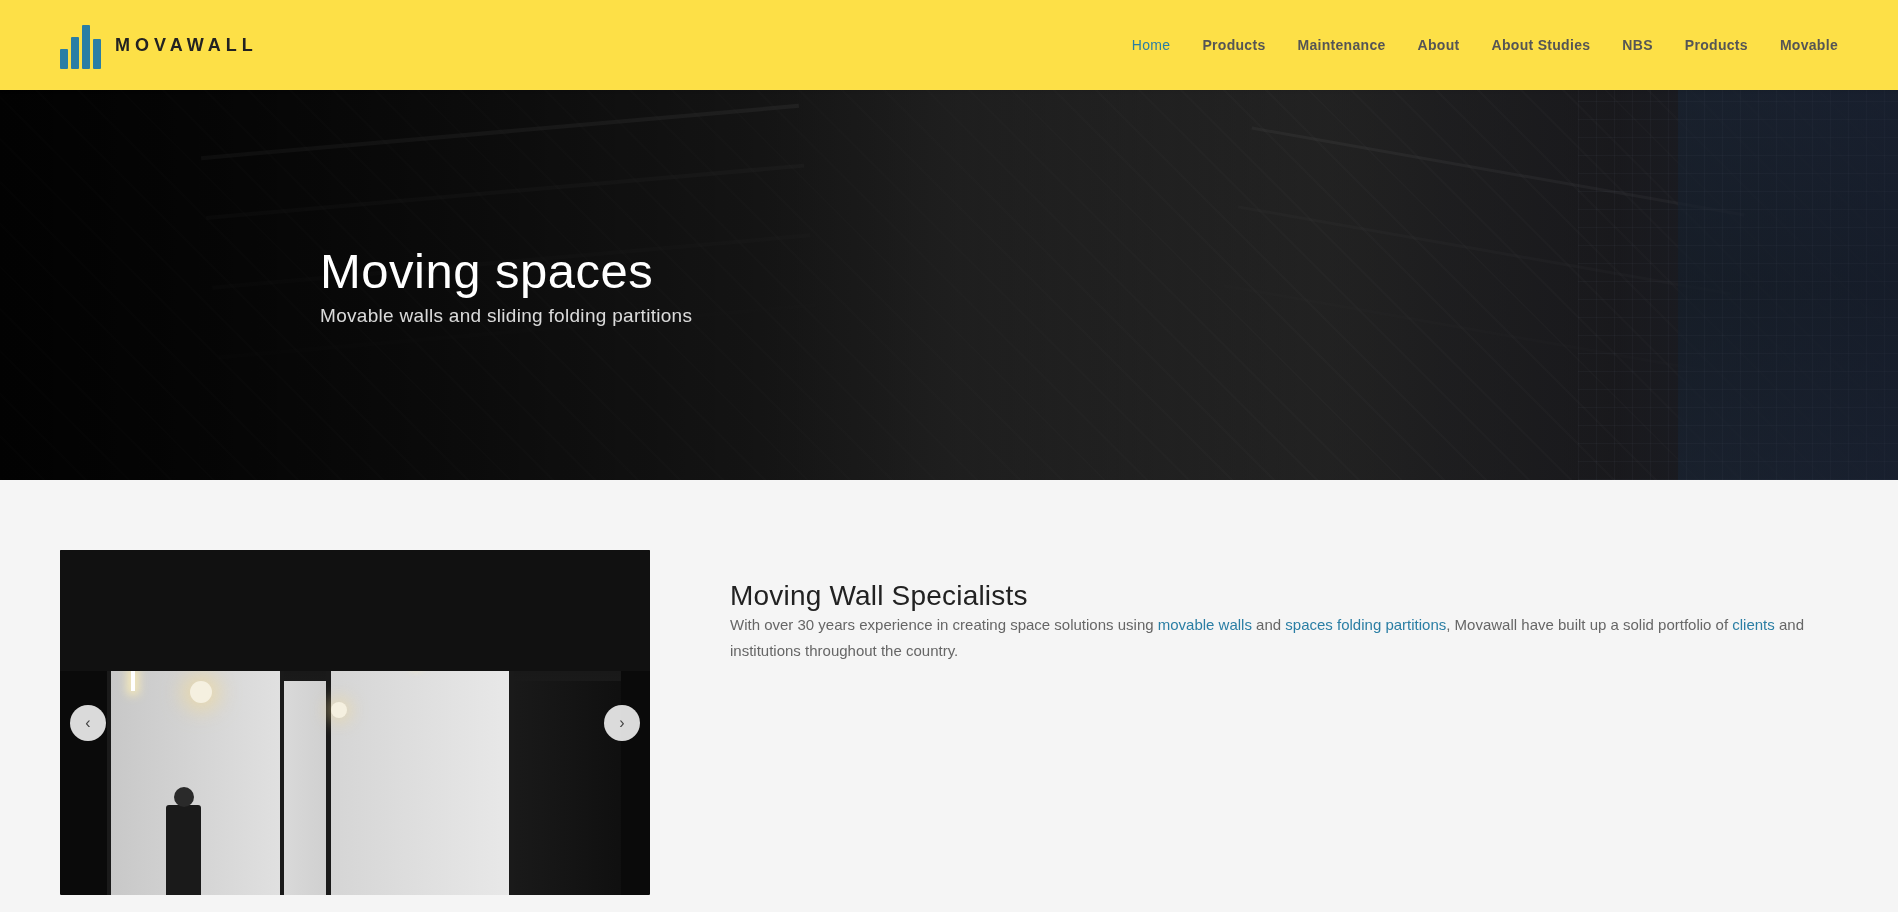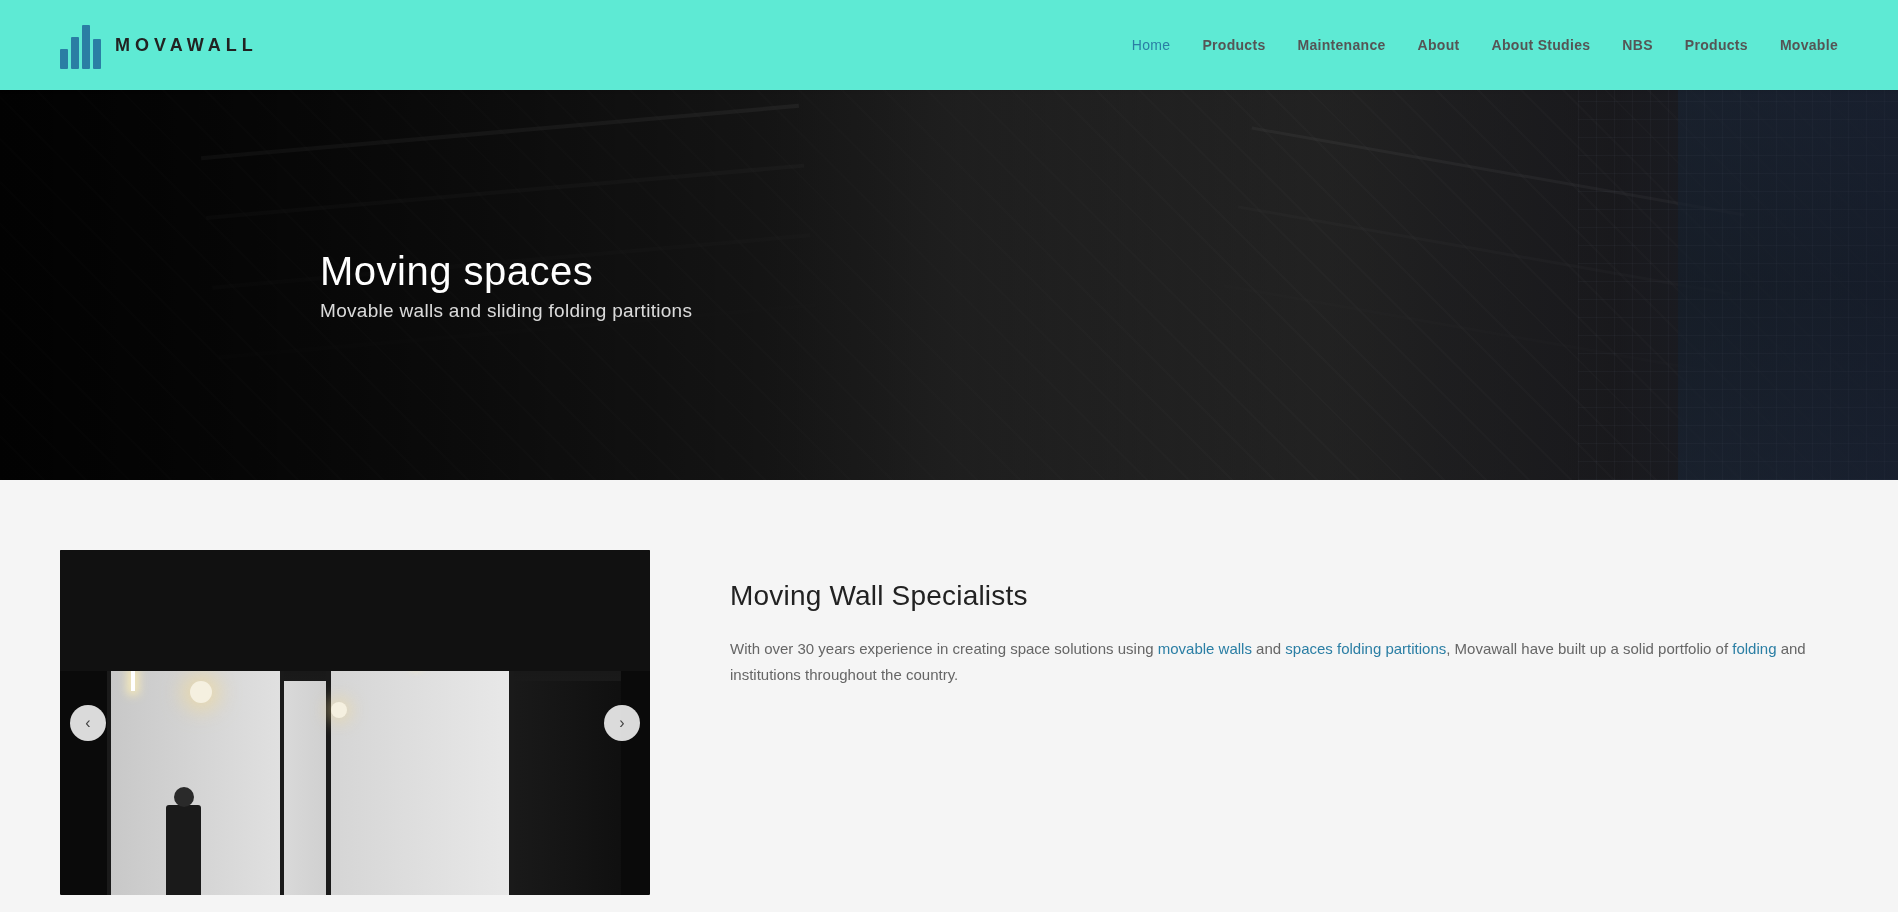--- a/index.html
+++ b/index.html
@@ -9,21 +9,21 @@
     }
 
     body {
       font-family: 'Helvetica Neue', Helvetica, Arial, sans-serif;
       background: #f5f5f5;
       color: #333;
     }
 
     
     .header {
-      background: #5eead4;
+      background: #fde047;
       height: 90px;
       display: flex;
       align-items: center;
       justify-content: space-between;
       padding: 0 60px;
       box-shadow: 0 1px 3px rgba(0,0,0,0.08);
       position: relative;
       z-index: 10;
       gap: 16px;
     }
@@ -205,21 +205,21 @@
 
     .hero-content {
       position: absolute;
       top: 50%;
       left: 320px;
       transform: translateY(-50%);
       color: #fff;
     }
 
     .hero-title {
-      font-size: 40px;
+      font-size: 49px;
       font-weight: 400;
       margin-bottom: 6px;
       letter-spacing: 0.5px;
     }
 
     .hero-subtitle {
       font-size: 19px;
       font-weight: 300;
       color: rgba(255,255,255,0.85);
       letter-spacing: 0.3px;
@@ -436,21 +436,20 @@
     
     .text-content {
       flex: 1;
       padding-top: 30px;
     }
 
     .section-title {
       font-size: 28px;
       font-weight: 400;
       color: #222;
-      margin-bottom: 24px;
       letter-spacing: 0.2px;
     }
 
     .section-body {
       font-size: 15px;
       line-height: 1.7;
       color: #666;
     }
 
     .section-body a, .section-body .link-text {
@@ -517,17 +516,17 @@
   </div>
 
   <div class="text-content">
     <h2 class="section-title">Moving Wall Specialists</h2>
     <p class="section-body">
       With over 30 years experience in creating space solutions using
       <span class="link-text">movable walls</span>
       and
       <span class="link-text">spaces folding partitions</span>,
       Movawall have built up a solid portfolio of
-      <span class="link-text">folding</span>
+      <span class="link-text">clients</span>
       and institutions throughout the country.
     </p>
   </div>
 </section>
 
 </body></html>

